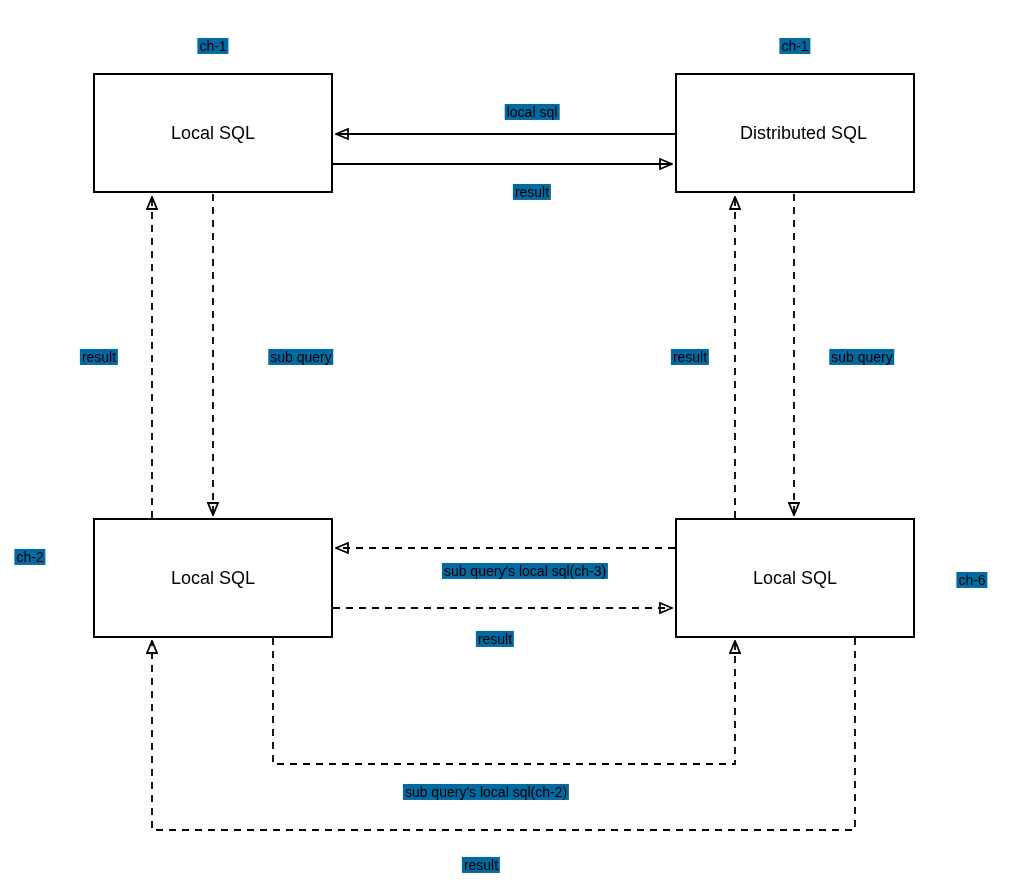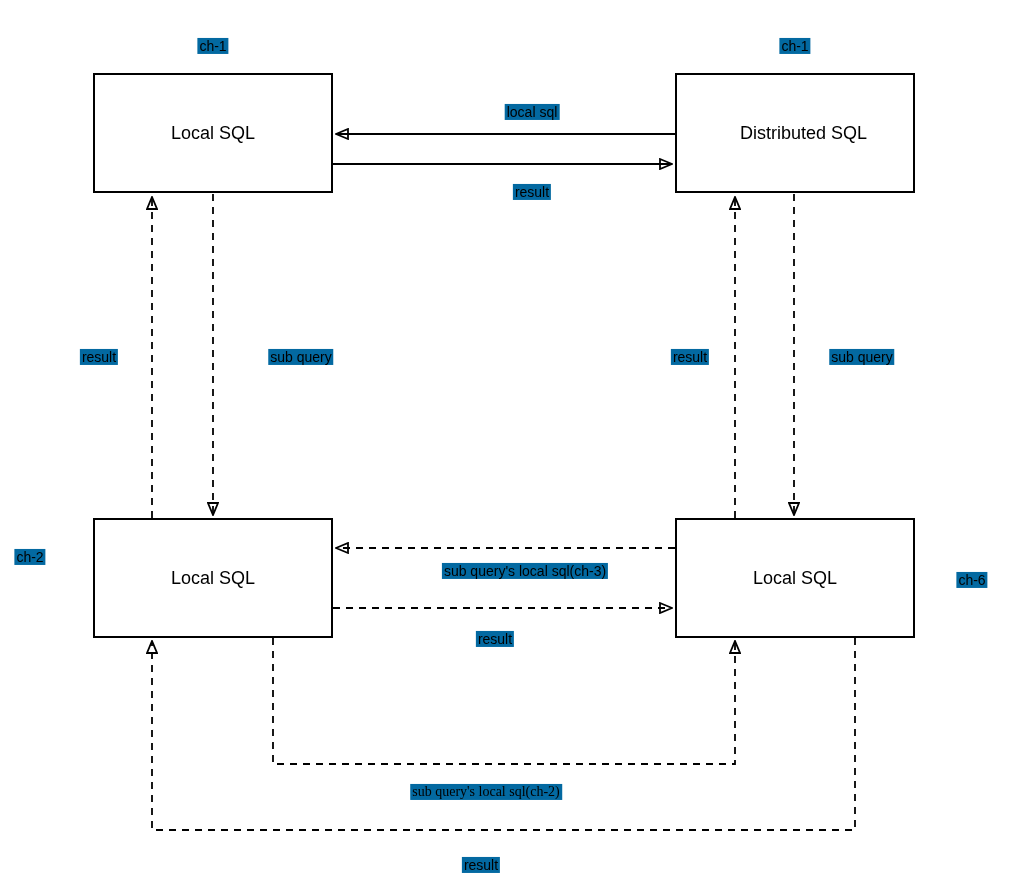--- a/index.html
+++ b/index.html
@@ -62,21 +62,21 @@
   .lbl.ch2 { left: 30px;  top: 557px; }
   .lbl.ch3 { left: 972px; top: 580px; }
   .lbl.local-sql-top   { left: 532px; top: 112px; }
   .lbl.result-top      { left: 532px; top: 192px; }
   .lbl.result-left     { left: 99px;  top: 357px; }
   .lbl.subquery-left   { left: 301px; top: 357px; }
   .lbl.result-right    { left: 690px; top: 357px; }
   .lbl.subquery-right  { left: 862px; top: 357px; }
   .lbl.subquery-ch3    { left: 517px; top: 571px; margin-left: 8px; }
   .lbl.result-mid      { left: 495px; top: 639px; }
-  .lbl.subquery-ch2    { left: 486px; top: 792px; font-family: Liberation Serif, serif; }
+  .lbl.subquery-ch2    { left: 486px; top: 792px; }
   .lbl.result-bottom   { left: 481px; top: 865px; }
 </style>
 </head>
 <body>
 
 <div class="canvas">
 
   <svg class="edges" viewBox="0 0 1022 896">
     <defs>
       <marker id="arrow" viewBox="0 0 14 12" refX="13" refY="6" markerWidth="14" markerHeight="12" orient="auto" markerUnits="userSpaceOnUse">

